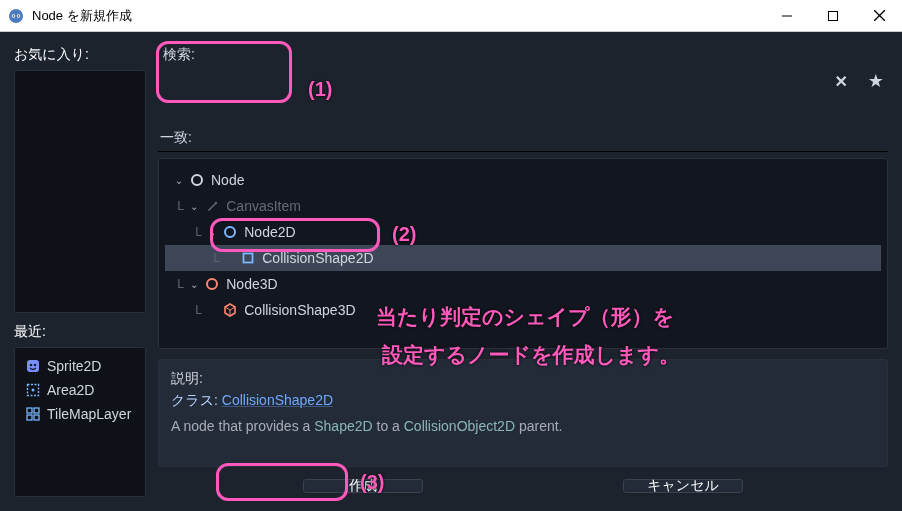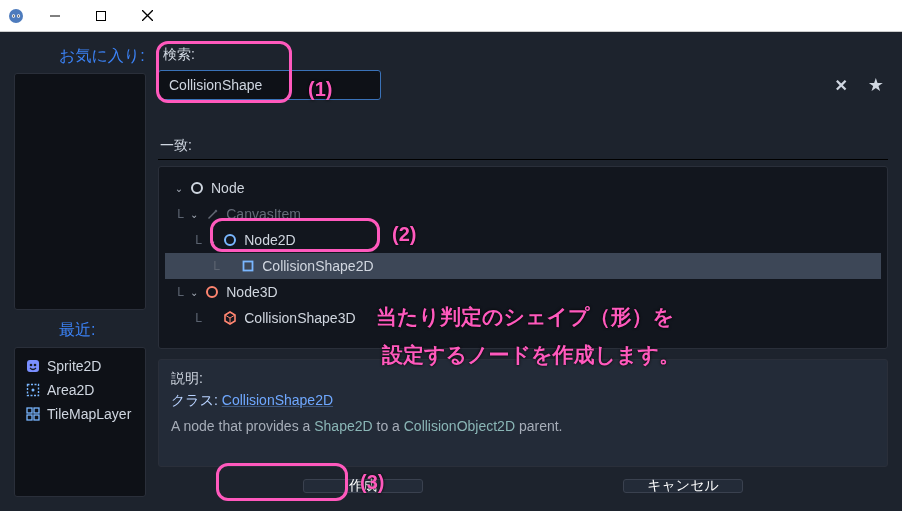--- a/index.html
+++ b/index.html
@@ -66,24 +66,23 @@
       gap: 12px;
     }
 
     .left-col {
       width: 132px;
       display: flex;
       flex-direction: column;
     }
 
     .left-label {
-      font-size: 16px;
-      color: #3b82f6;
+      font-size: 14px;
+      color: #ffffff;
       margin-bottom: 6px;
-      margin-left: 45px;
     }
 
     .fav-box {
       background: #0e1117;
       border: 1px solid #2a2f3a;
       border-radius: 3px;
       flex: 1;
       margin-bottom: 10px;
     }
 
@@ -292,20 +291,21 @@
 <div class="titlebar">
   <span class="titlebar-icon">
     <svg width="16" height="16" viewBox="0 0 16 16">
         <circle cx="8" cy="8" r="7" fill="#4d7bbd"></circle>
         <circle cx="5.5" cy="8" r="1.7" fill="#fff"></circle>
         <circle cx="10.5" cy="8" r="1.7" fill="#fff"></circle>
         <circle cx="5.5" cy="8" r="0.8" fill="#222"></circle>
         <circle cx="10.5" cy="8" r="0.8" fill="#222"></circle>
       </svg>
   </span>
+  <span class="titlebar-title">Node を新規作成</span>
   <div class="win-controls">
     <div class="win-btn">
       <svg width="10" height="10" viewBox="0 0 10 10">
           <line x1="0" y1="5" x2="10" y2="5" stroke="#000" stroke-width="1"></line>
         </svg>
     </div>
     <div class="win-btn">
       <svg width="10" height="10" viewBox="0 0 10 10">
           <rect x="0.5" y="0.5" width="9" height="9" fill="none" stroke="#000" stroke-width="1"></rect>
         </svg>
@@ -357,21 +357,20 @@
         </span>
         <span>TileMapLayer</span>
       </div>
     </div>
   </div>
 
   <div class="right-col">
     <div class="search-label">検索:</div>
     <div class="search-row">
       <div class="search-wrap">
-        <input class="search-input" value="CollisionShape" style="">
         <span class="search-clear">✕</span>
       </div>
       <span class="fav-star">★</span>
     </div>
 
     <div class="match-label">一致:</div>
     <div class="hr"></div>
 
     <div class="tree">
       <div class="tree-row">

